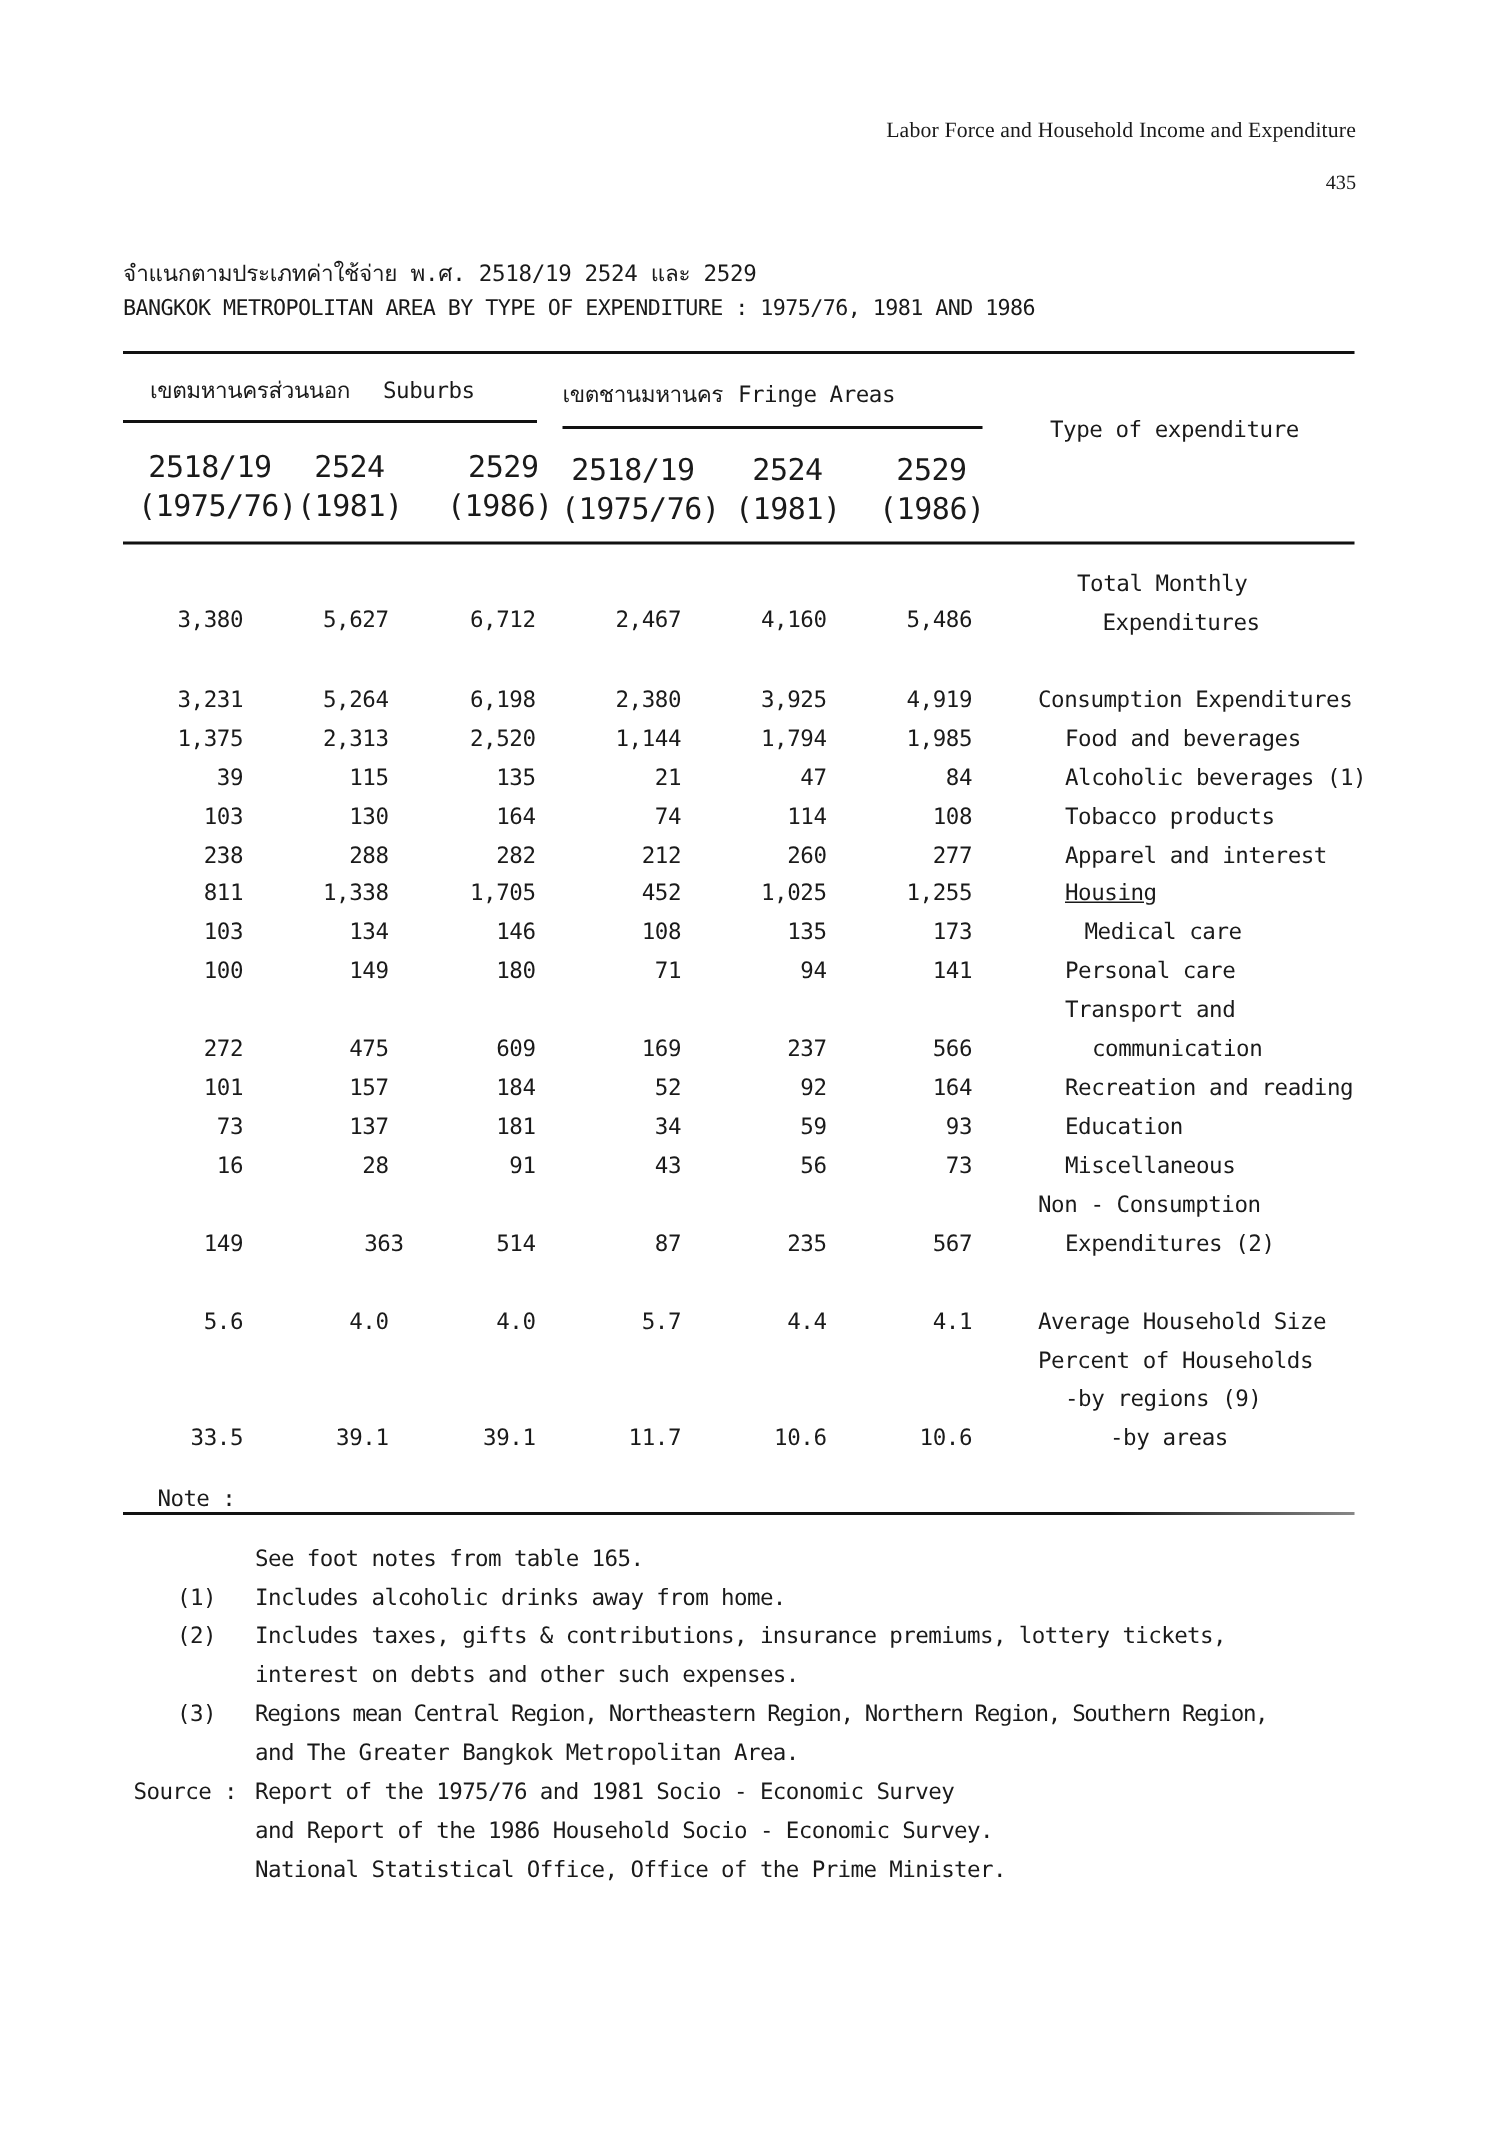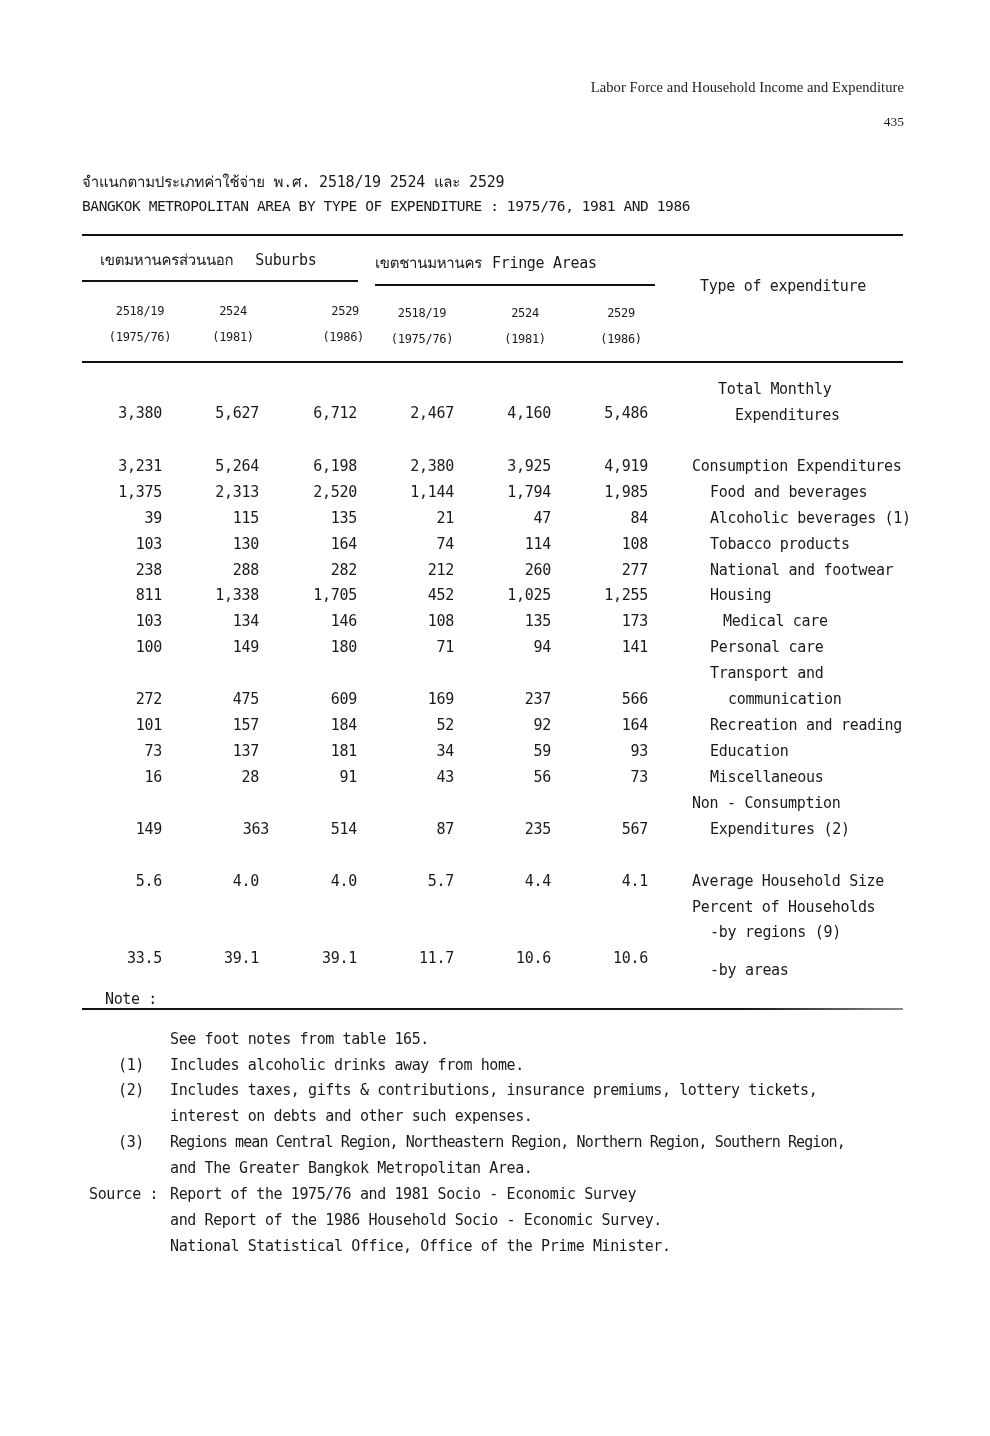--- a/index.html
+++ b/index.html
@@ -7,21 +7,21 @@
   .serif { font-family: "Liberation Serif", "DejaVu Serif", serif; }
   .mono { font-family: "DejaVu Sans Mono", "Liberation Mono", monospace; }
   .running-head { position: absolute; right: 86px; top: 79px; font-size: 14.5px; letter-spacing: 0.1px; }
   .page-num { position: absolute; right: 86px; top: 114px; font-size: 13.5px; }
   .title-th { position: absolute; left: 82px; top: 170px; font-size: 15px; letter-spacing: -0.2px; }
   .title-en { position: absolute; left: 82px; top: 198px; font-size: 14.5px; letter-spacing: -0.4px; }
   .rule { position: absolute; height: 2px; background: #111; }
   .rule.thin { height: 1.5px; }
   .txt { position: absolute; font-size: 15px; white-space: nowrap; letter-spacing: -0.3px; }
   .num { position: absolute; font-size: 15px; white-space: nowrap; text-align: right; letter-spacing: -0.3px; }
-  .hdr { position: absolute; font-size: 12px; white-space: nowrap; text-align: center; letter-spacing: -0.3px; line-height: 26px; }
+  .hdr { position: absolute; font-size: 20px; white-space: nowrap; text-align: center; letter-spacing: -0.3px; line-height: 26px; }
   .note { position: absolute; font-size: 15px; white-space: nowrap; letter-spacing: -0.4px; }
 </style>
 </head>
 <body>
 
 <div class="running-head serif">Labor Force and Household Income and Expenditure</div>
 <div class="page-num serif">435</div>
 
 <div class="title-th mono">จำแนกตามประเภทค่าใช้จ่าย พ.ศ. 2518/19 2524 และ 2529</div>
 <div class="title-en mono">BANGKOK METROPOLITAN AREA BY TYPE OF EXPENDITURE : 1975/76, 1981 AND 1986</div>
@@ -163,35 +163,35 @@
     <div class="num mono" style="top: 949px; left: 461px; width: 90px;">10.6</div>
     <div class="num mono" style="top: 949px; left: 558px; width: 90px;">10.6</div>
   </div>
 
 <div class="txt mono" style="left:718px; top:380px;"><span>Total Monthly</span></div>
 <div class="txt mono" style="left:735px; top:406px;"><span>Expenditures</span></div>
 <div class="txt mono" style="left:692px; top:457px;"><span>Consumption Expenditures</span></div>
 <div class="txt mono" style="left:710px; top:483px;"><span>Food and beverages</span></div>
 <div class="txt mono" style="left:710px; top:509px;"><span>Alcoholic beverages (1)</span></div>
 <div class="txt mono" style="left:710px; top:535px;"><span>Tobacco products</span></div>
-<div class="txt mono" style="left:710px; top:561px;"><span>National and footwear</span></div>
-<div class="txt mono" style="left:710px; top:586px;"><span>Housing</span></div>
+<div class="txt mono" style="left:710px; top:561px;"><span>Apparel and interest</span></div>
+<div class="txt mono" style="left:710px; top:586px;text-decoration:underline;"><span>Housing</span></div>
 <div class="txt mono" style="left:710px; top:612px;padding-left:13px;"><span>Medical care</span></div>
 <div class="txt mono" style="left:710px; top:638px;"><span>Personal care</span></div>
 <div class="txt mono" style="left:710px; top:664px;"><span>Transport and</span></div>
 <div class="txt mono" style="left:728px; top:690px;"><span>communication</span></div>
 <div class="txt mono" style="left:710px; top:716px;"><span>Recreation and reading</span></div>
 <div class="txt mono" style="left:710px; top:742px;"><span>Education</span></div>
 <div class="txt mono" style="left:710px; top:768px;"><span>Miscellaneous</span></div>
 <div class="txt mono" style="left:692px; top:794px;"><span>Non - Consumption</span></div>
 <div class="txt mono" style="left:710px; top:820px;"><span>Expenditures (2)</span></div>
 <div class="txt mono" style="left:692px; top:872px;"><span>Average Household Size</span></div>
 <div class="txt mono" style="left:692px; top:898px;"><span>Percent of Households</span></div>
 <div class="txt mono" style="left:710px; top:923px;"><span>-by regions (9)</span></div>
-<div class="txt mono" style="left:710px; top:949px;margin-top:12px;"><span>-by areas</span></div>
+<div class="txt mono" style="left:740px; top:949px;"><span>-by areas</span></div>
 
 <div class="note mono" style="left:105px; top:990px;">Note :</div>
 <div class="note mono" style="left:170px; top:1030px;">See foot notes from table 165.</div>
 
 <div class="note mono" style="left:118px; top:1056px;">(1)</div>
 <div class="note mono" style="left:170px; top:1056px;">Includes alcoholic drinks away from home.</div>
 
 <div class="note mono" style="left:118px; top:1081px;">(2)</div>
 <div class="note mono" style="left:170px; top:1081px;">Includes taxes, gifts &amp; contributions, insurance premiums, lottery tickets,</div>
 <div class="note mono" style="left:170px; top:1107px;">interest on debts and other such expenses.</div>

